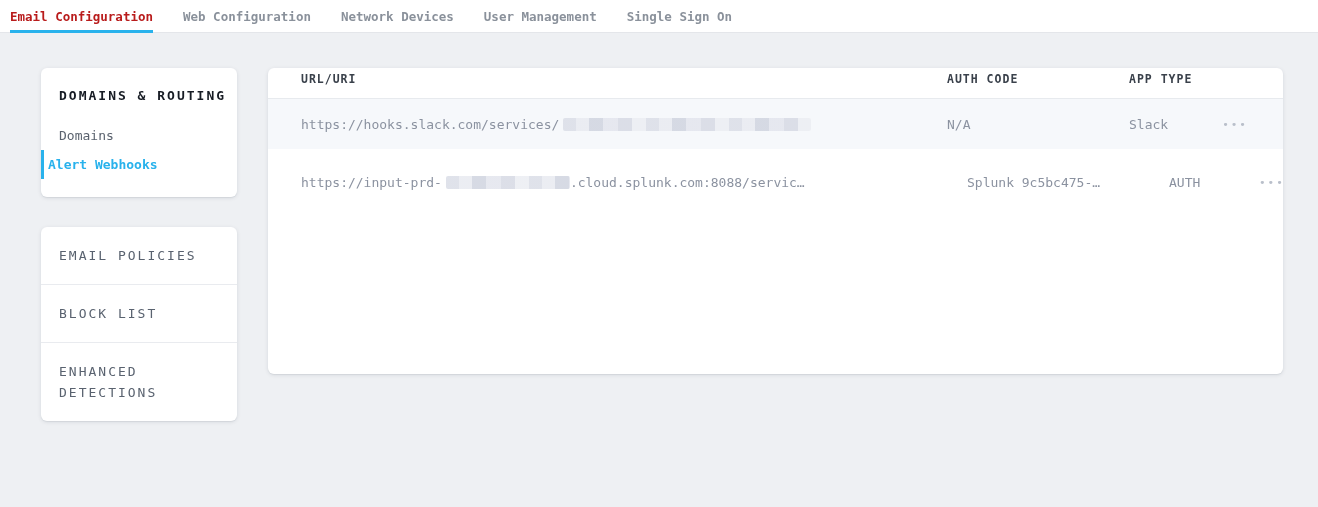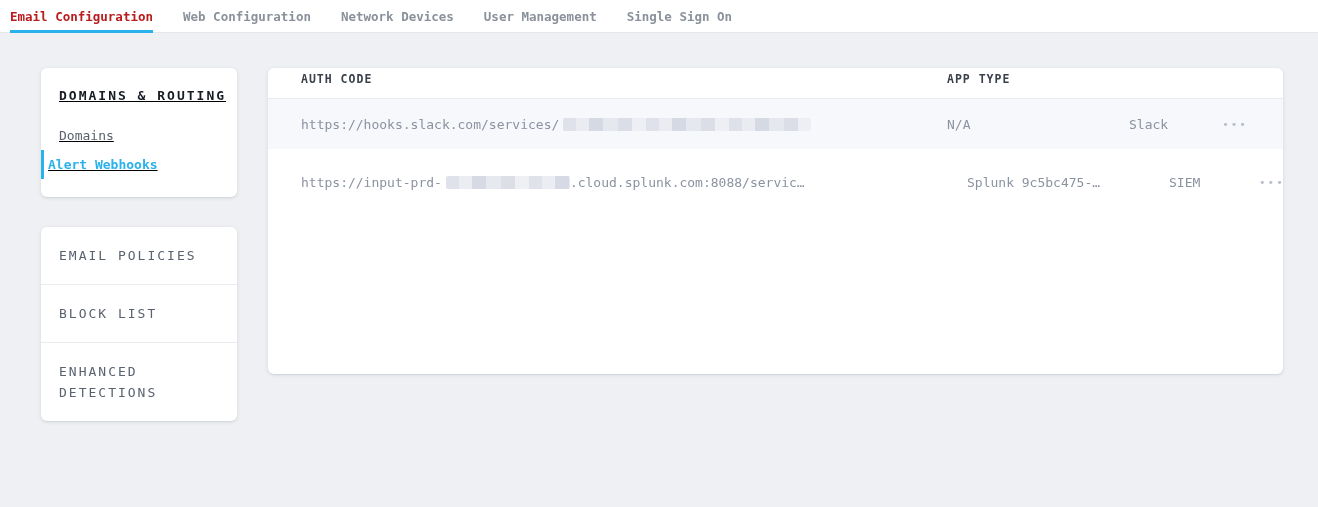--- a/index.html
+++ b/index.html
@@ -44,21 +44,21 @@
   .sidebar {
     position: absolute;
     left: 41px; top: 68px;
     width: 196px;
   }
   .card {
     background: #ffffff;
     border-radius: 6px;
     box-shadow: 0 1px 4px rgba(20, 30, 50, 0.10), 0 1px 1px rgba(20,30,50,0.06);
   }
-  .side-card1 { padding: 20px 18px 18px 18px; margin-bottom: 30px; text-decoration: underline; }
+  .side-card1 { padding: 20px 18px 18px 18px; margin-bottom: 30px; }
   .side-title {
     font-size: 13px;
     font-weight: 700;
     letter-spacing: 2px;
     color: #171c24;
     margin-bottom: 18px;
     white-space: nowrap;
   }
   .side-item {
     font-size: 13px;
@@ -221,20 +221,21 @@
     <div class="side-section">BLOCK LIST</div>
     <div class="side-section">ENHANCED DETECTIONS</div>
   </div>
 
 </div>
 
 <div class="main-card">
 
 
   <div class="thead">
+    <div class="th">URL/URI</div>
     <div class="th">AUTH CODE</div>
     <div class="th">APP TYPE</div>
     <div class="th"></div>
   </div>
 
   <div class="trow striped row-1">
     <div class="td">
       <span>https://hooks.slack.com/services/</span>
         <span class="redacted" style="width:248px;"></span>
     </div>
@@ -243,17 +244,17 @@
     <button class="menu-btn">•••</button>
   </div>
 
   <div class="trow row-2">
     <div class="td">
       <span>https://input-prd-</span>
         <span class="redacted" style="width:124px;"></span>
         <span>.cloud.splunk.com:8088/servic…</span>
     </div>
     <div class="td">Splunk 9c5bc475-…</div>
-    <div class="td">SIEM</div>
+    <div class="td">AUTH</div>
     <button class="menu-btn">•••</button>
   </div>
 
 </div>
 
 </body></html>

